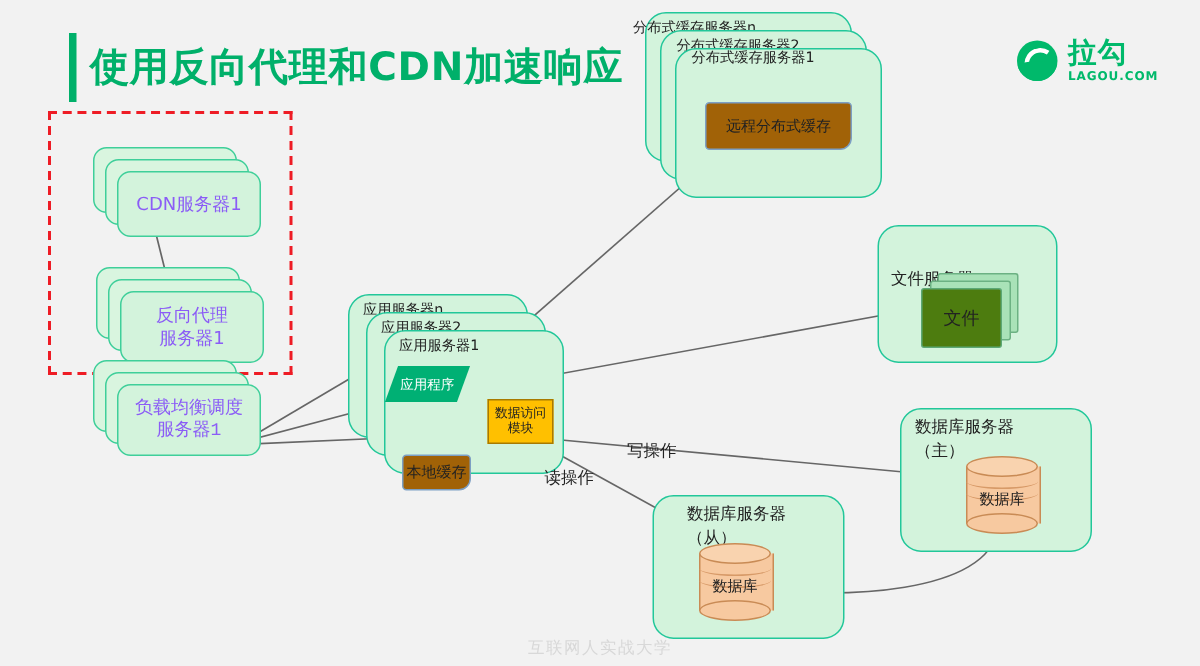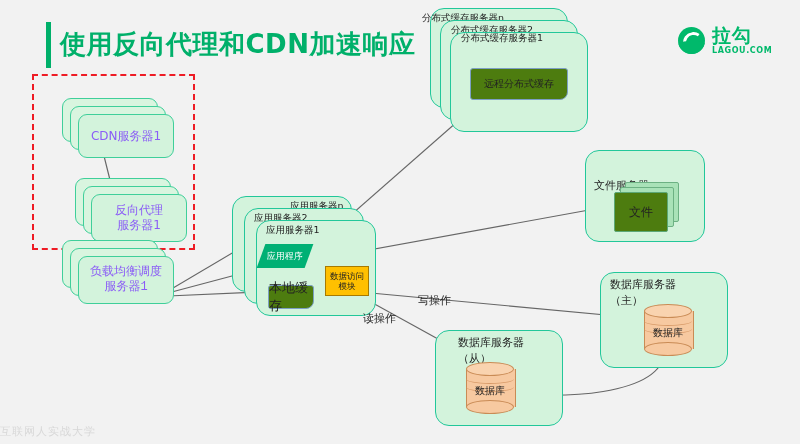--- a/index.html
+++ b/index.html
@@ -66,21 +66,21 @@
 
   
   .parallelogram{
     position:absolute;background:#00b074;
     display:flex;align-items:center;justify-content:center;
     color:#fff;font-size:9px;transform:skewX(-20deg);
   }
   .parallelogram span{transform:skewX(20deg);}
 
   .flag{
-    position:absolute;background:#4d7c0f;border:1px solid #7c9fc4;
+    position:absolute;background:#a16207;border:1px solid #7c9fc4;
     display:flex;align-items:center;justify-content:center;
     color:#222;border-radius:2px;
   }
   .flag.wavy{border-radius:3px 3px 8px 3px;}
 
   .orange-box{
     position:absolute;background:#ffc000;border:1.2px solid #a87a00;
     display:flex;align-items:center;justify-content:center;text-align:center;
     color:#222;font-size:8.5px;line-height:1.2;
   }
@@ -111,21 +111,21 @@
     position:absolute;left:0;width:100%;bottom:16px;text-align:center;
     font-size:10px;color:#222;z-index:3;
   }
 
   
   .edge-label{position:absolute;font-size:11px;color:#222;white-space:nowrap;}
 
   svg.edges{position:absolute;left:0;top:0;width:800px;height:444px;pointer-events:none;}
 
   .watermark{
-    position:absolute;left:0;top:424px;width:800px;
+    position:absolute;left:0;top:424px;width:800px;text-align:center;
     font-size:11px;color:#d8d8d8;letter-spacing:1px;
   }
 </style>
 </head>
 <body>
 
 <div id="stage">
 
   <div class="title-bar"></div>
   <div class="title-text">使用反向代理和CDN加速响应</div>
@@ -171,48 +171,48 @@
   </svg>
 
   <div class="dashed-box"></div>
 
   <div class="stack" style="left:62px;top:98px;width:116px;height:62px;">
     <div class="layer node-left" style="left:0;top:0;"></div>
     <div class="layer node-left" style="left:8px;top:8px;"></div>
     <div class="front node-left" style="left:16px;top:16px;">CDN服务器1</div>
   </div>
 
-  <div class="stack" style="left:75px;top:178px;width:116px;height:66px;text-decoration:underline;">
+  <div class="stack" style="left:64px;top:178px;width:116px;height:66px;text-decoration:underline;">
     <div class="layer node-left" style="left:0;top:0;height:48px;"></div>
     <div class="layer node-left" style="left:8px;top:8px;height:48px;"></div>
     <div class="front node-left" style="left:16px;top:16px;height:48px;white-space:pre-line;">反向代理
 服务器1</div>
   </div>
 
   <div class="stack" style="left:62px;top:240px;width:116px;height:66px;font-family:Liberation Mono, monospace;">
     <div class="layer node-left" style="left:0;top:0;height:48px;"></div>
     <div class="layer node-left" style="left:8px;top:8px;height:48px;"></div>
     <div class="front node-left" style="left:16px;top:16px;height:48px;white-space:pre-line;">负载均衡调度
 服务器1</div>
   </div>
 
   <div class="container-box" style="left:232px;top:196px;width:120px;height:96px;"></div>
-  <div class="app-label" style="left:242px;top:200px;margin-left:48px;">应用服务器n</div>
+  <div class="app-label" style="left:242px;top:200px;">应用服务器n</div>
 
   <div class="container-box" style="left:244px;top:208px;width:120px;height:96px;"></div>
   <div class="app-label" style="left:254px;top:212px;">应用服务器2</div>
 
   <div class="container-box" style="left:256px;top:220px;width:120px;height:96px;"></div>
   <div class="app-label" style="left:266px;top:224px;">应用服务器1</div>
 
   <div class="parallelogram" style="left:261px;top:244px;width:48px;height:24px;">
     <span>应用程序</span>
   </div>
 
-  <div class="flag wavy" style="left:268px;top:285px;width:44px;height:22px;font-size:13px;">
+  <div class="flag wavy" style="left:268px;top:303px;width:44px;height:22px;font-size:10px;">
     <span>本地缓存</span>
   </div>
 
   <div class="orange-box" style="left:325px;top:266px;width:42px;height:28px;white-space:pre-line;">
     <span>数据访问
 模块</span>
   </div>
 
   <div class="container-box" style="left:430px;top:8px;width:138px;height:100px;"></div>
   <div class="app-label" style="left:422px;top:12px;">分布式缓存服务器n</div>

